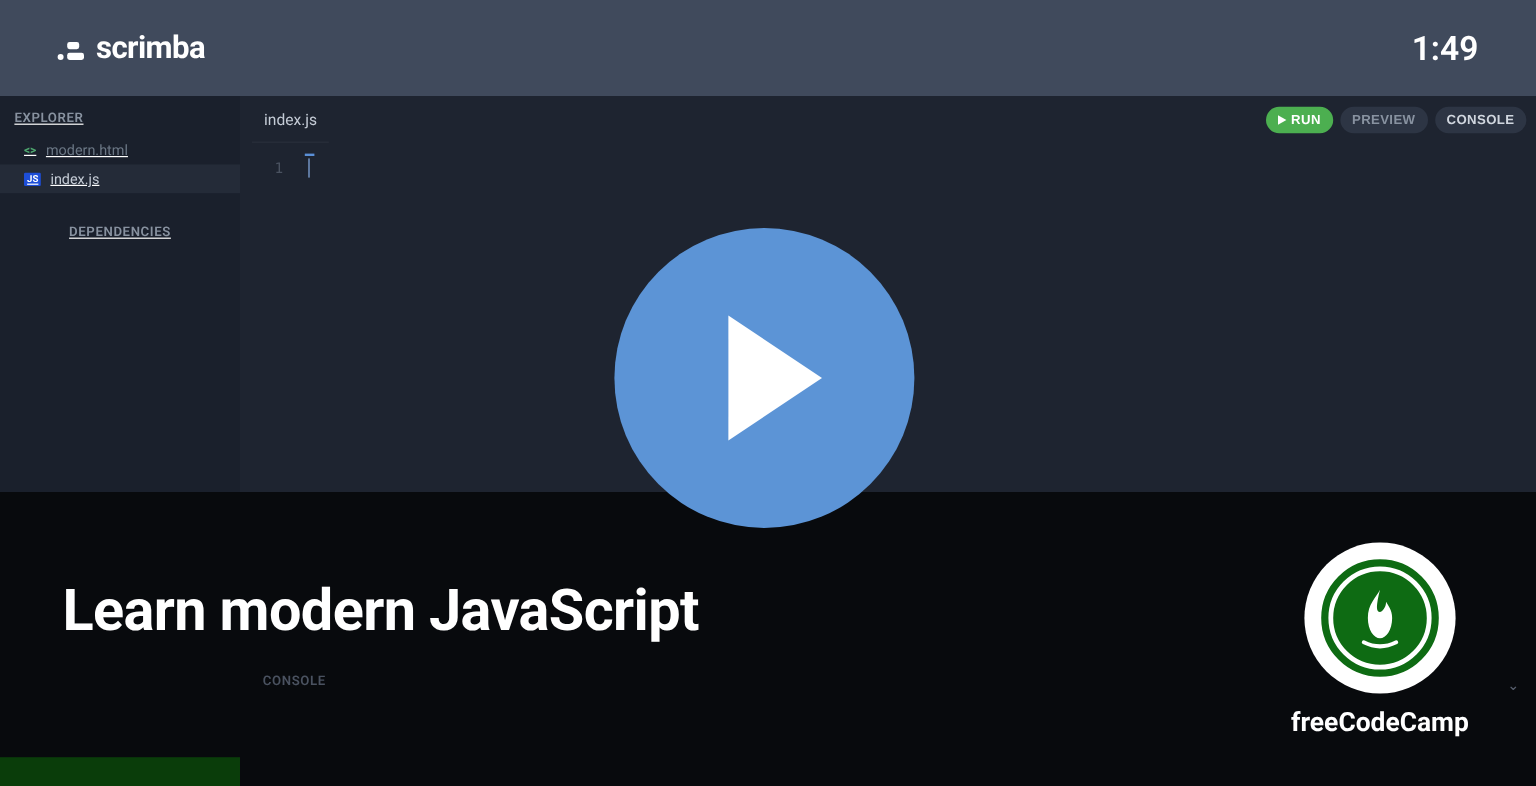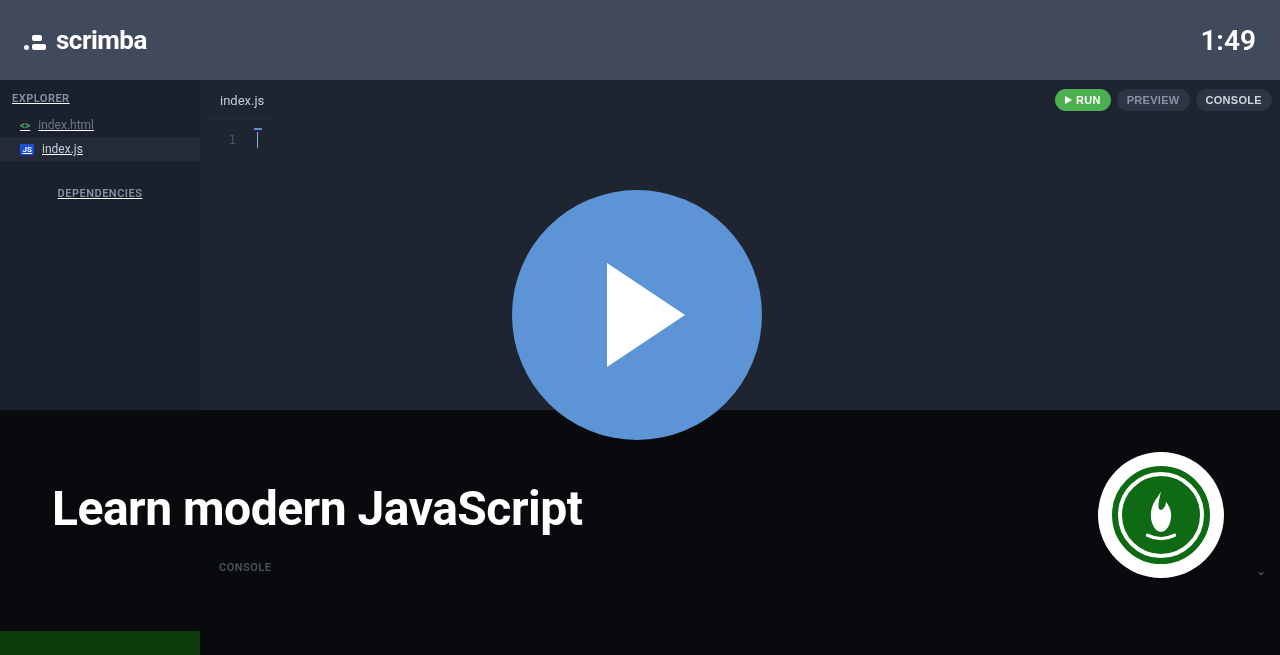--- a/index.html
+++ b/index.html
@@ -11,21 +11,21 @@
       height: 655px;
       overflow: hidden;
       position: relative;
     }
     .header {
       height: 80px;
       background: #404a5c;
       display: flex;
       align-items: center;
       justify-content: space-between;
-      padding: 0 24px;
+      padding: 0 48px;
     }
     .logo-wrap {
       display: flex;
       align-items: center;
       gap: 10px;
     }
     .logo-glyph {
       display: flex;
       align-items: flex-end;
       gap: 3px;
@@ -325,21 +325,21 @@
     <span class="logo-text">scrimba</span>
   </div>
   <div class="timer">1:49</div>
 </div>
 
 <div class="main">
   <div class="sidebar">
     <div class="sidebar-heading">EXPLORER</div>
     <div class="file-item">
       <span class="file-icon-html">&lt;&gt;</span>
-      <span>index.html</span>
+      <span>modern.html</span>
     </div>
     <div class="file-item active">
       <span class="file-icon-js">JS</span>
       <span>index.js</span>
     </div>
     <div class="sidebar-heading" style="margin-top:14px;text-align:center;">DEPENDENCIES</div>
   </div>
 
   <div class="editor-area">
     <div class="editor-tabs">
@@ -387,15 +387,16 @@
 <div class="brand-badge">
   <div class="badge-circle">
     <div class="badge-inner">
       <div class="badge-ring"></div>
       <svg class="flame" width="44" height="54" viewBox="0 0 24 32" fill="none">
         <path d="M12 2 C10 6 6 9 6 16 C6 22 9 26 12 26 C15 26 18 22 18 16 C18 12 16 10 15 8 C15 11 13 13 12 13 C10 13 10 10 12 2 Z" fill="#fff"></path>
         <path d="M4 28 C4 28 8 30 12 30 C16 30 20 28 20 28" stroke="#fff" stroke-width="2" stroke-linecap="round" fill="none"></path>
       </svg>
     </div>
   </div>
+  <div class="brand-name">freeCodeCamp</div>
 </div>
 
 <div class="progress-bar"></div>
 
 </body></html>

